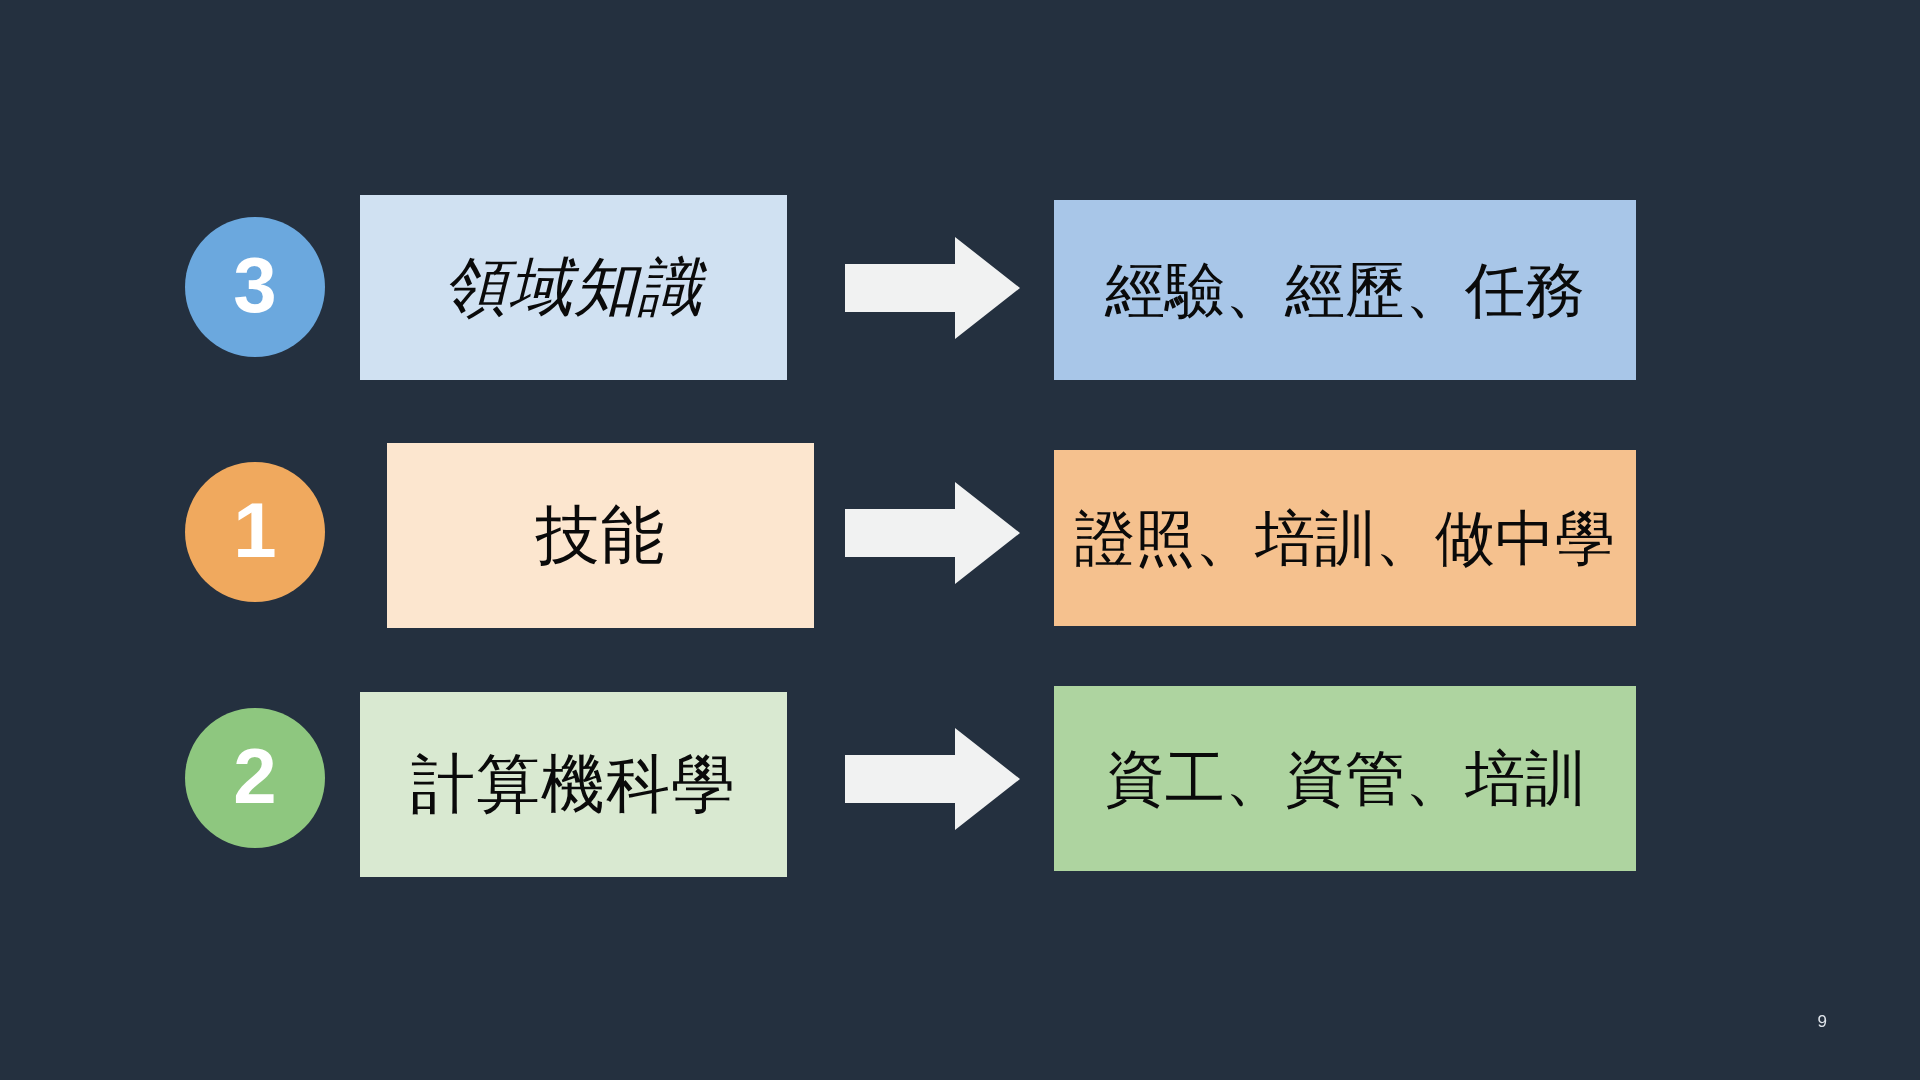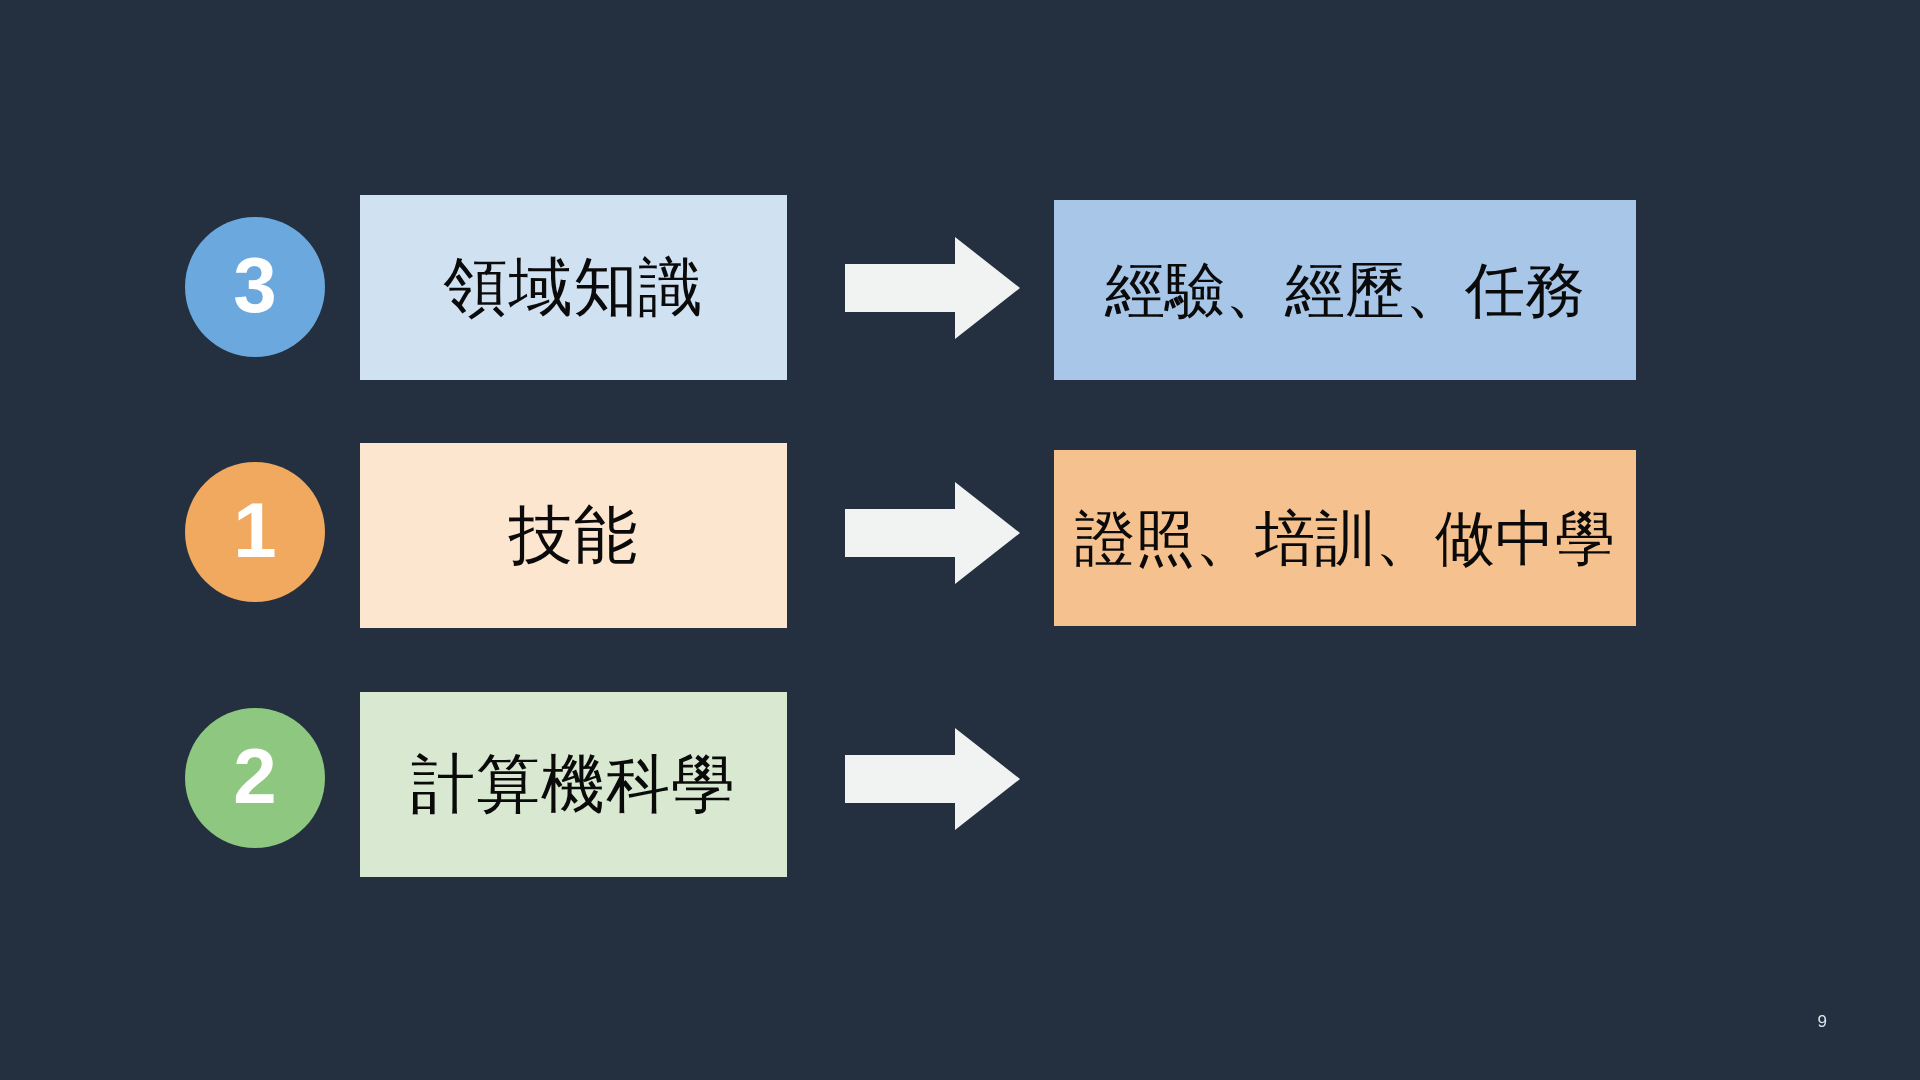--- a/index.html
+++ b/index.html
@@ -128,38 +128,38 @@
 </style>
 </head>
 <body style="background-color: rgb(36, 48, 63);">
 
 <div id="slide" style="background-color: rgb(36, 48, 63);">
 
   <div class="row" id="row-0">
     <div class="badge" style="background-color: rgb(107, 168, 222);">
       <span class="badge-num">3</span>
     </div>
-    <div class="left-box" style="background-color: rgb(208, 225, 242);">
+    <div class="left-box" style="background-color: rgb(208, 225, 242); font-style: italic;">
       <span class="left-text">領域知識</span>
     </div>
     <div class="arrow">
       <svg viewBox="0 0 175 102" xmlns="http://www.w3.org/2000/svg">
         <polygon points="0,27 110,27 110,0 175,51 110,102 110,75 0,75" fill="#f1f2f2"></polygon>
       </svg>
     </div>
     <div class="right-box" style="background-color: rgb(168, 198, 232);">
       <span class="right-text">經驗、經歷、任務</span>
     </div>
   </div>
 
   <div class="row" id="row-1">
     <div class="badge" style="background-color: rgb(240, 169, 94);">
       <span class="badge-num">1</span>
     </div>
-    <div class="left-box" style="background-color: rgb(252, 230, 207);">
+    <div class="left-box" style="background-color: rgb(252, 230, 207); margin-left: 27px;">
       <span class="left-text">技能</span>
     </div>
     <div class="arrow">
       <svg viewBox="0 0 175 102" xmlns="http://www.w3.org/2000/svg">
         <polygon points="0,27 110,27 110,0 175,51 110,102 110,75 0,75" fill="#f1f2f2"></polygon>
       </svg>
     </div>
     <div class="right-box" style="background-color: rgb(245, 193, 142);">
       <span class="right-text">證照、培訓、做中學</span>
     </div>
@@ -170,16 +170,19 @@
       <span class="badge-num">2</span>
     </div>
     <div class="left-box" style="background-color: rgb(217, 233, 209);">
       <span class="left-text">計算機科學</span>
     </div>
     <div class="arrow">
       <svg viewBox="0 0 175 102" xmlns="http://www.w3.org/2000/svg">
         <polygon points="0,27 110,27 110,0 175,51 110,102 110,75 0,75" fill="#f1f2f2"></polygon>
       </svg>
     </div>
+    <div class="right-box" style="background-color: rgb(174, 212, 160);">
+      <span class="right-text">資工、資管、培訓</span>
+    </div>
   </div>
 
   <div id="page-number">9</div>
 </div>
 
 </body></html>

